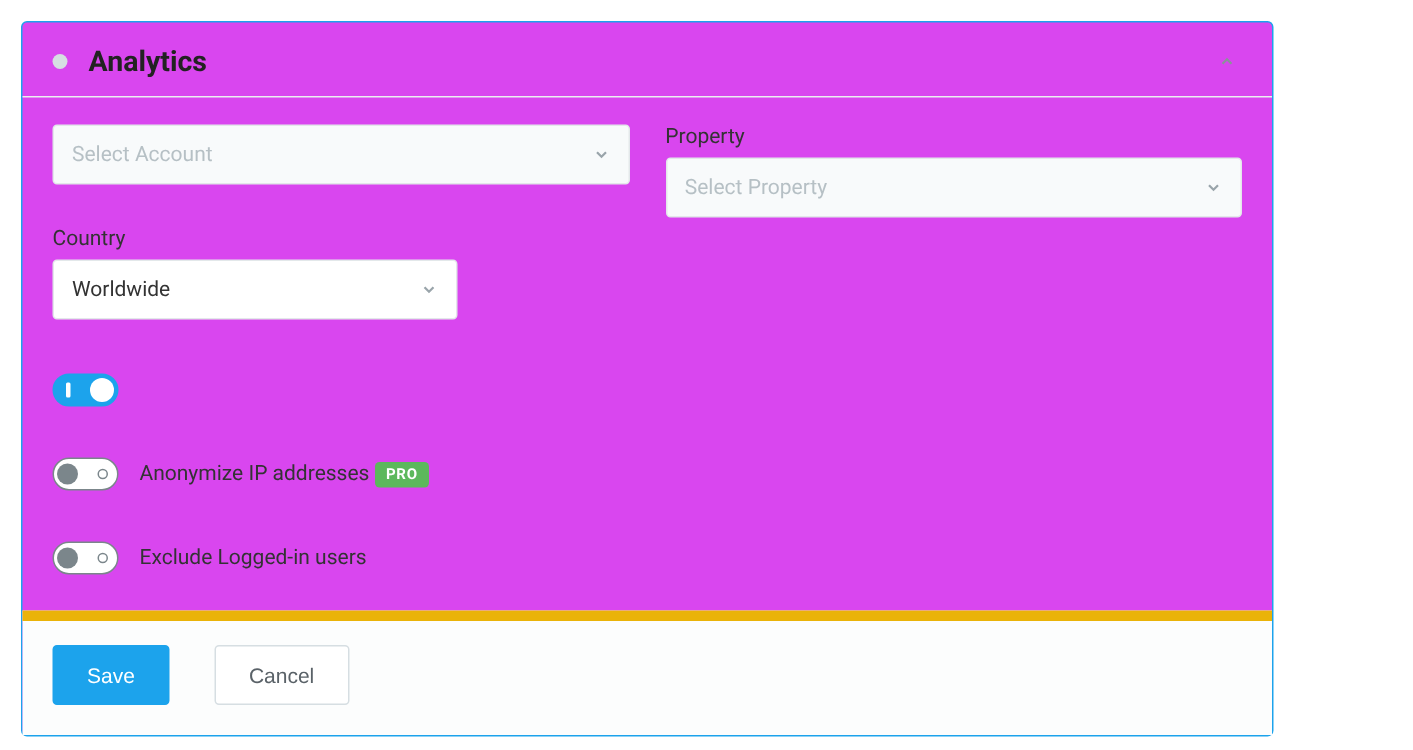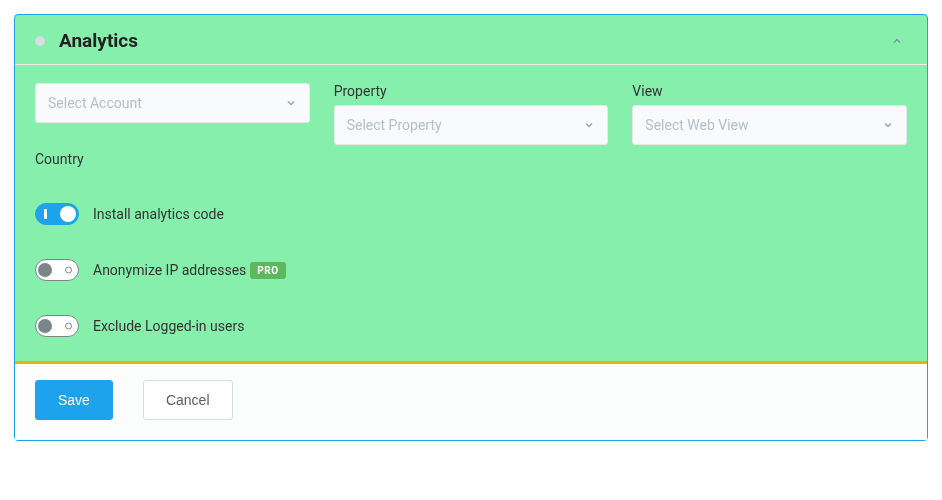--- a/index.html
+++ b/index.html
@@ -2,22 +2,22 @@
 <html><head>
   <meta charset="utf-8">
   <style>
     * { box-sizing: border-box; margin: 0; padding: 0; }
     html, body { font-family: -apple-system, BlinkMacSystemFont, "Segoe UI", Roboto, Arial, sans-serif; background: #fff; }
     body { padding: 14px; }
 
     .panel {
       border: 1.5px solid #1ca3ec;
       border-radius: 4px;
-      background: #86efac;
-      width: 914px;
+      background: #d946ef;
+      width: 835px;
     }
 
     .panel-header {
       display: flex;
       align-items: center;
       padding: 14px 20px 12px 20px;
       border-bottom: 1px solid #eceff1;
     }
     .header-dot {
       width: 10px; height: 10px; border-radius: 50%;
@@ -87,21 +87,21 @@
     }
 
     .toggle-label { margin-left: 14px; font-size: 14px; color: #333; }
     .pro-badge {
       margin-left: 4px; background: #5cb85c; color: #fff;
       font-size: 10px; font-weight: 700; letter-spacing: 0.5px;
       padding: 3px 7px; border-radius: 3px;
     }
 
     .panel-footer {
-      border-top: 3px solid #eab308;
+      border-top: 7px solid #eab308;
       padding: 16px 20px 20px 20px;
       display: flex; align-items: center; gap: 14px;
       background: #fcfdfd;
     }
     .btn {
       height: 40px; padding: 0 22px; border-radius: 3px;
       font-size: 14px; cursor: pointer; display: inline-flex; align-items: center; justify-content: center;
       border: 1px solid transparent;
     }
     .btn-primary { background: #1ca3ec; color: #fff; border-color: #1ca3ec; }
@@ -142,48 +142,44 @@
         <div class="select disabled">
           <span class="select-value">Select Property</span>
           <span class="chevron">
             <svg viewBox="0 0 24 24" fill="none" stroke="currentColor" stroke-width="3">
                 <polyline points="6 9 12 15 18 9"></polyline>
               </svg>
           </span>
         </div>
       </div>
 
-      <div class="field">
-        <label class="field-label">View</label>
-        <div class="select disabled">
-          <span class="select-value">Select Web View</span>
+
+    </div>
+
+    <div class="country-row">
+      <div class="country-field">
+        <label class="field-label">Country</label>
+        <div class="select">
+          <span class="select-value">Worldwide</span>
           <span class="chevron">
             <svg viewBox="0 0 24 24" fill="none" stroke="currentColor" stroke-width="3">
                 <polyline points="6 9 12 15 18 9"></polyline>
               </svg>
           </span>
         </div>
       </div>
-
-    </div>
-
-    <div class="country-row">
-      <div class="country-field">
-        <label class="field-label">Country</label>
-      </div>
     </div>
 
     <div class="toggles">
 
       <div class="toggle-row">
         <span class="toggle on">
           <span class="tick"></span>
           <span class="knob"></span>
         </span>
-        <span class="toggle-label">Install analytics code</span>
       </div>
 
       <div class="toggle-row">
         <span class="toggle off">
           <span class="knob"></span>
           <span class="dot"></span>
         </span>
         <span class="toggle-label">Anonymize IP addresses</span>
         <span class="pro-badge">PRO</span>
       </div>

